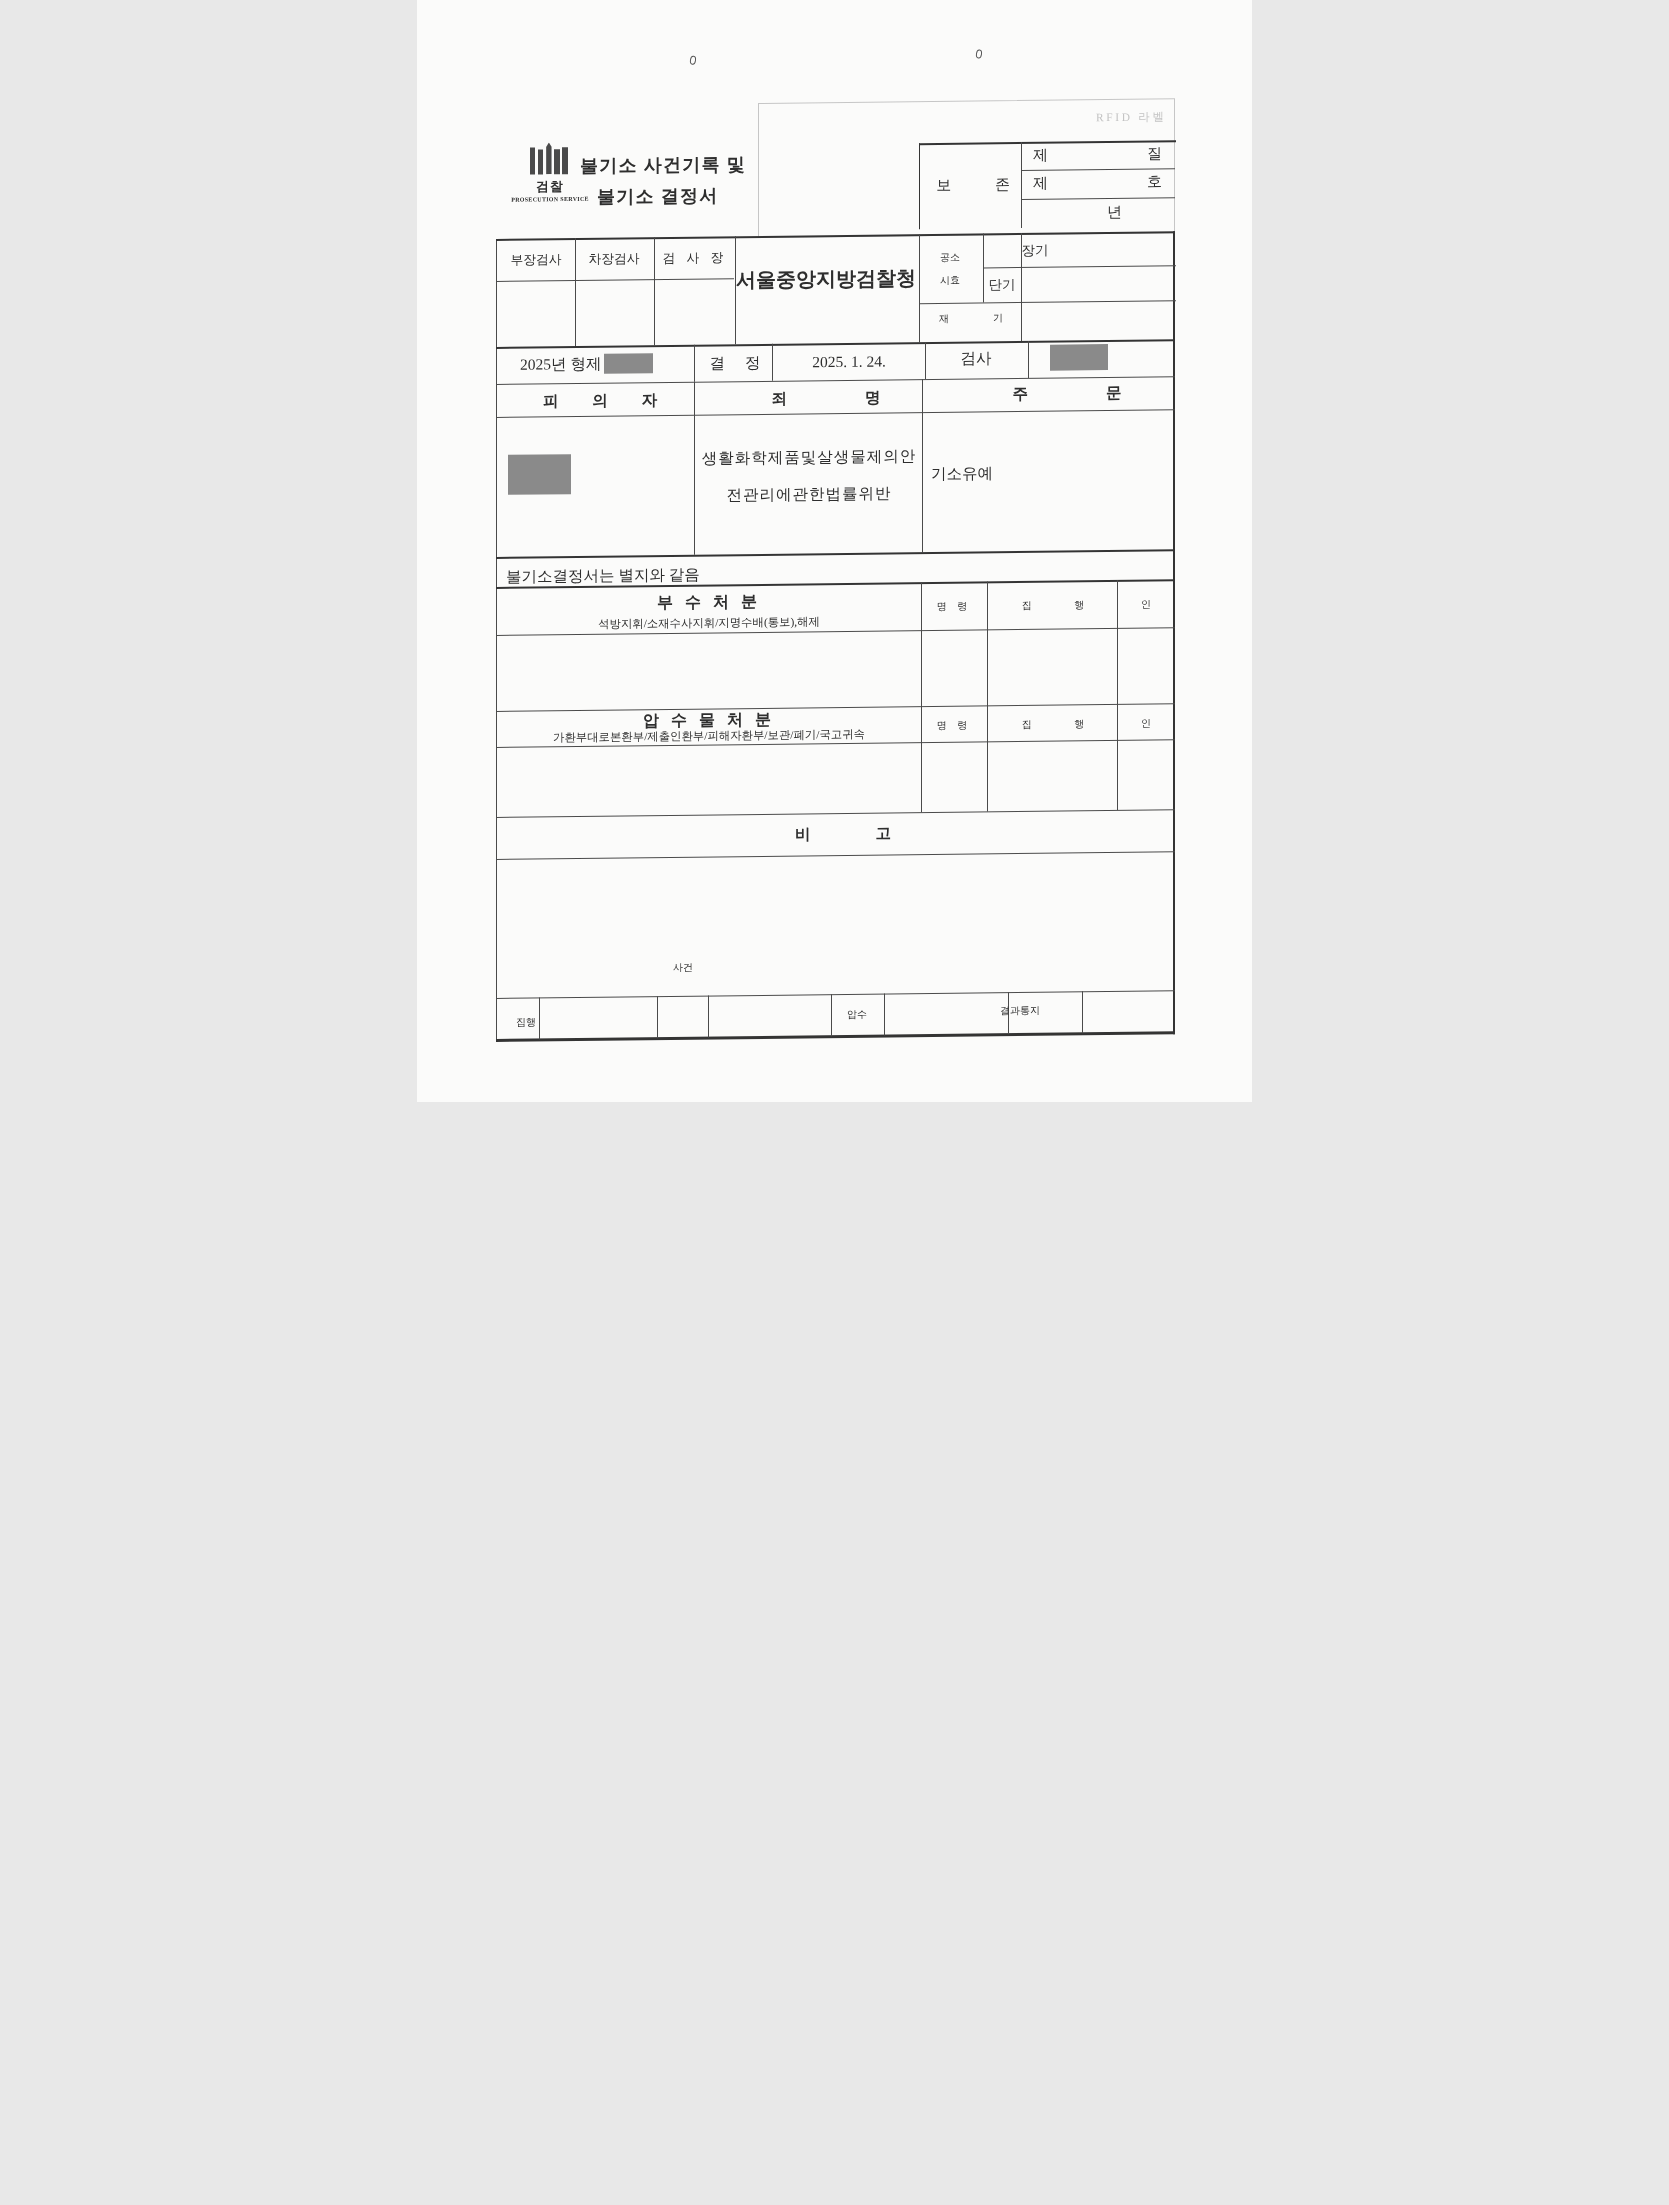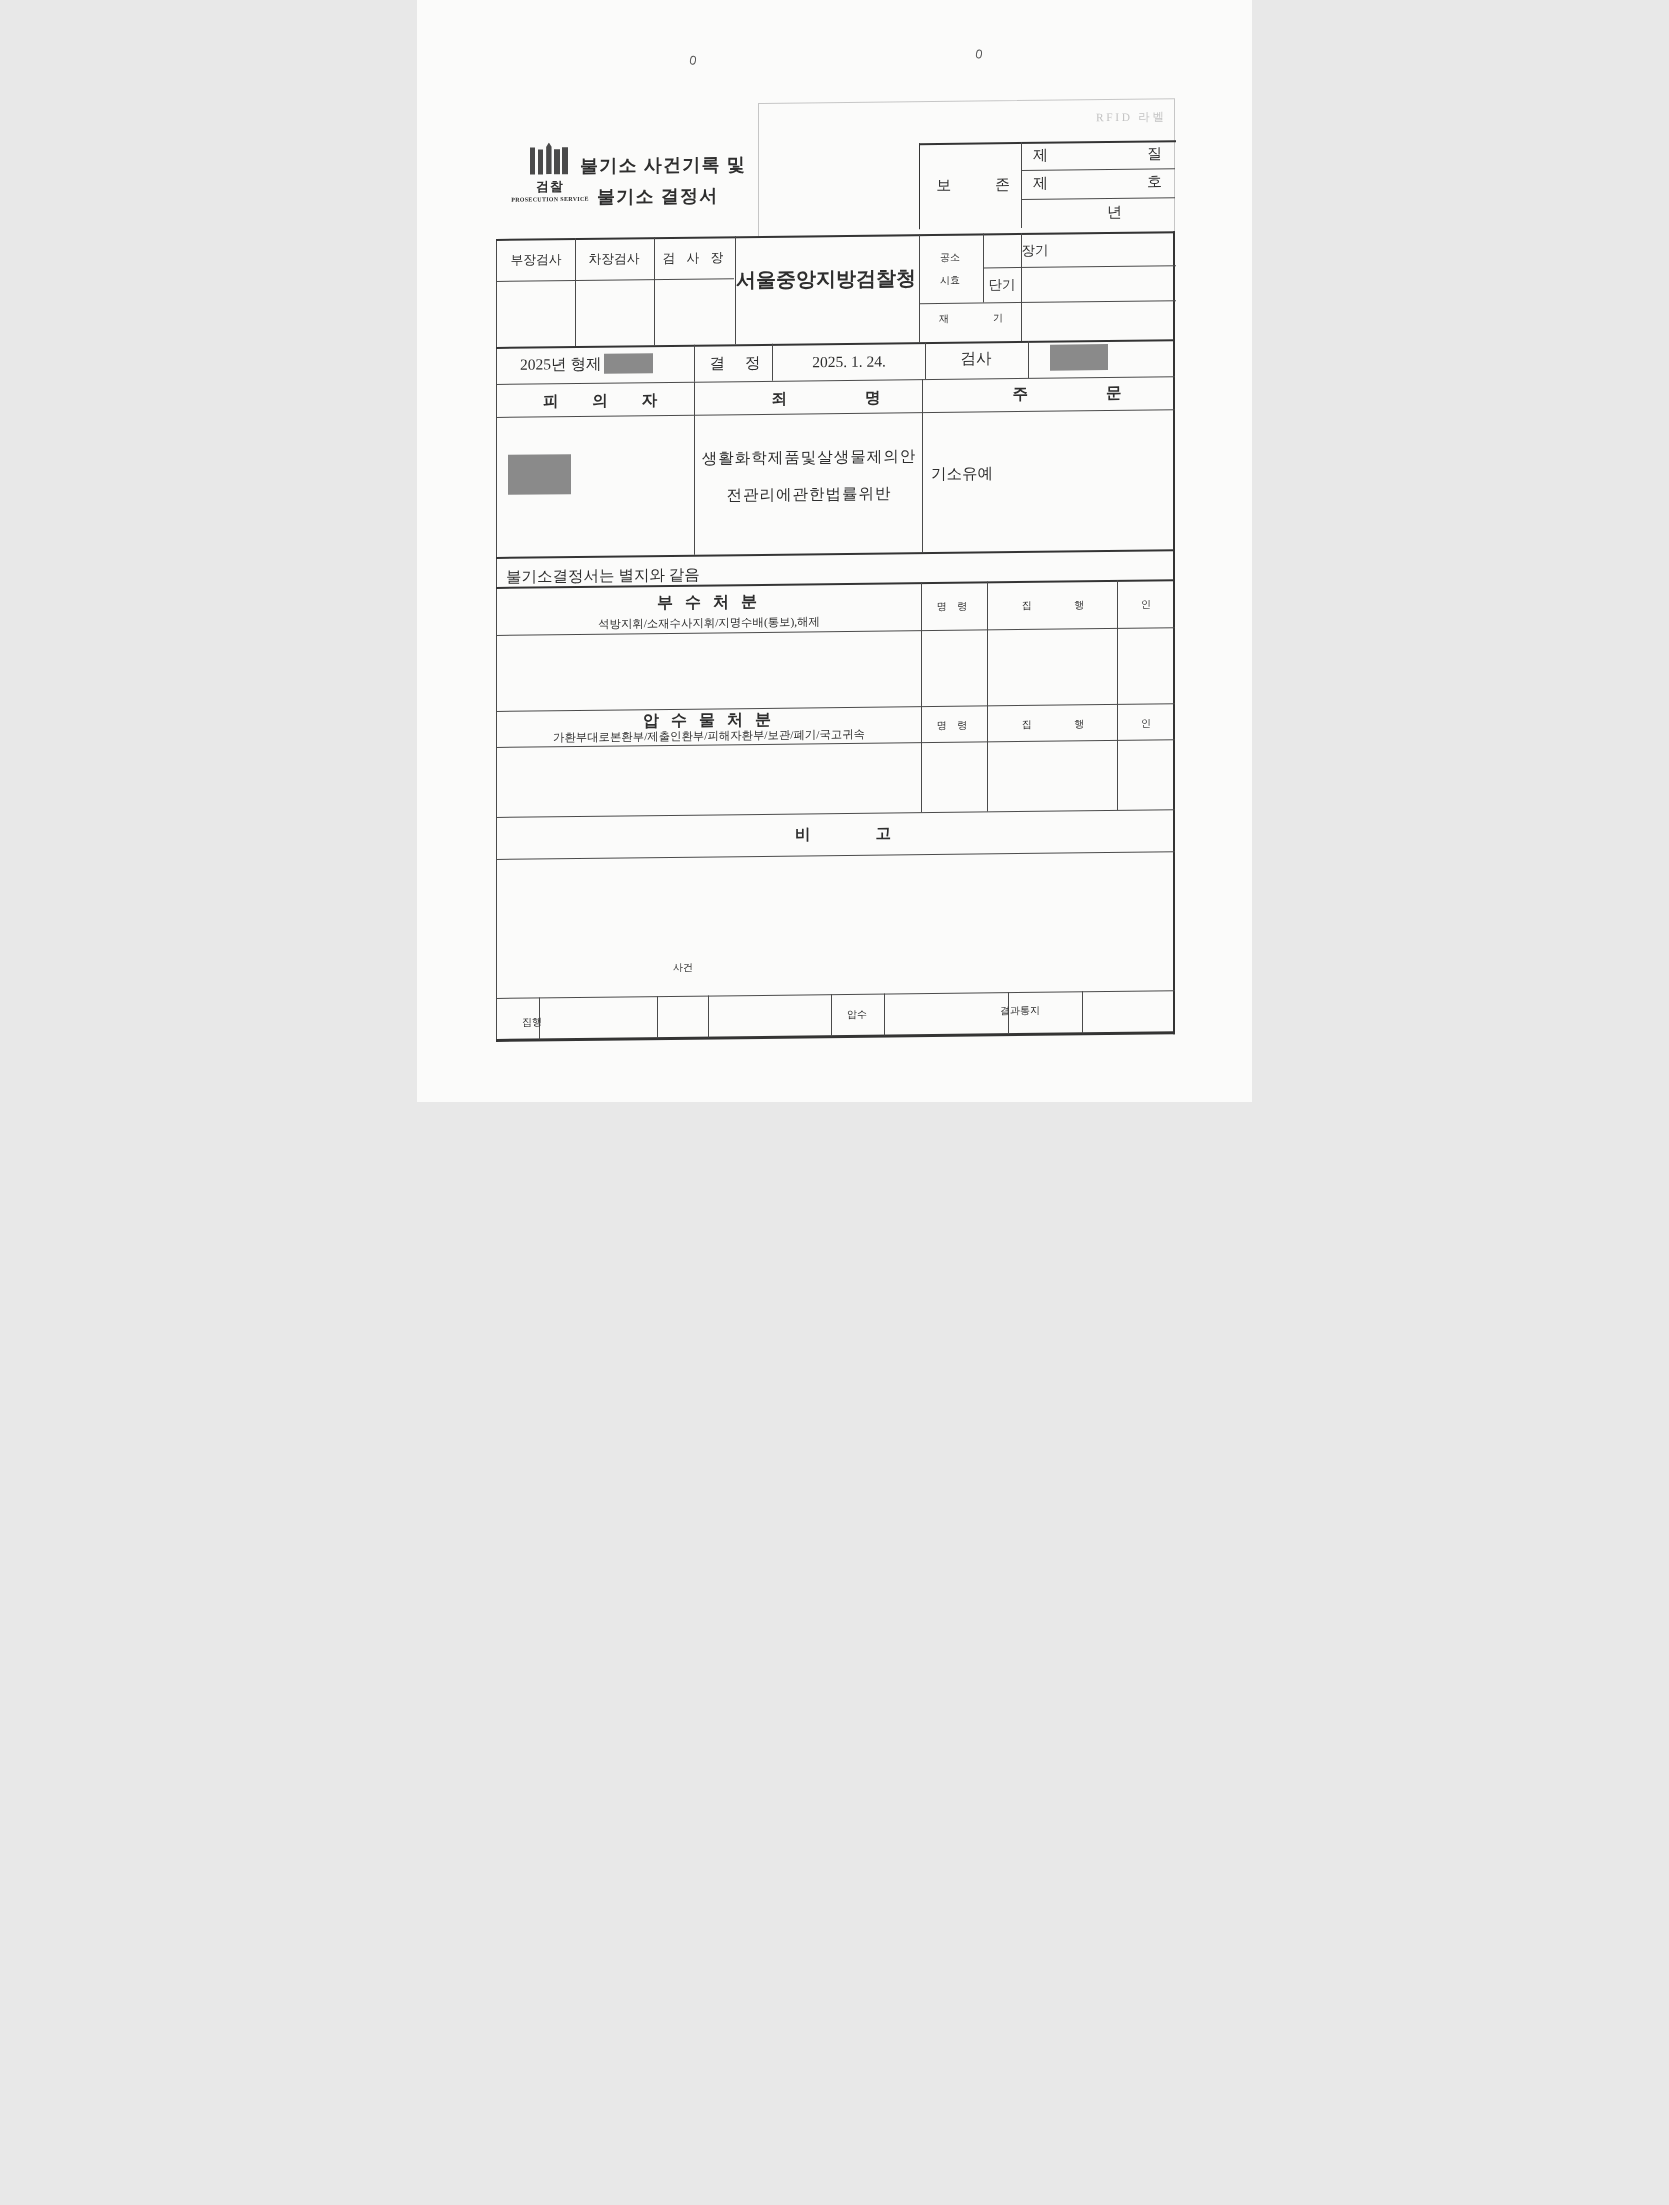--- a/index.html
+++ b/index.html
@@ -145,20 +145,20 @@
 
   <div class="hline" style="left:79px;top:998px;width:679px;height:1.3px;"></div>
   <div class="hline thick" style="left:79px;top:1039px;width:679px;height:2.7px;"></div>
   <div class="vline" style="left:122px;top:998px;width:1px;height:42px;"></div>
   <div class="vline" style="left:240px;top:998px;width:1px;height:42px;"></div>
   <div class="vline" style="left:291px;top:998px;width:1px;height:42px;"></div>
   <div class="vline" style="left:414px;top:998px;width:1px;height:42px;"></div>
   <div class="vline" style="left:467px;top:998px;width:1px;height:42px;"></div>
   <div class="vline" style="left:591px;top:998px;width:1px;height:42px;"></div>
   <div class="vline" style="left:665px;top:998px;width:1px;height:42px;"></div>
-  <div class="t c f21" style="left:115px;top:1023px;">집행</div>
+  <div class="t c f21" style="left:109px;top:1023px;">집행</div>
   <div class="t c f21" style="left:266px;top:970px;">사건</div>
   <div class="t c f21" style="left:440px;top:1019px;">압수</div>
   <div class="t c f21" style="left:603px;top:1017px;">결과통지</div>
 
  </div>
 </div>
 
 
 </body></html>

